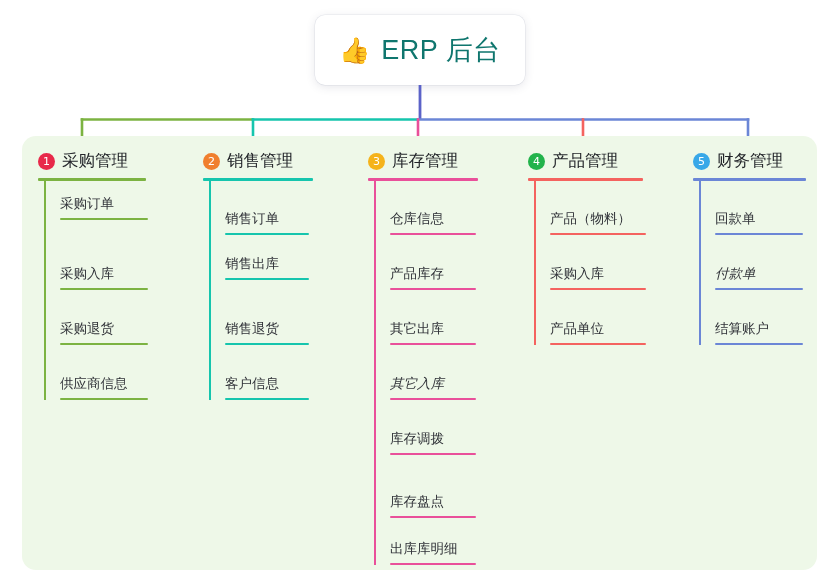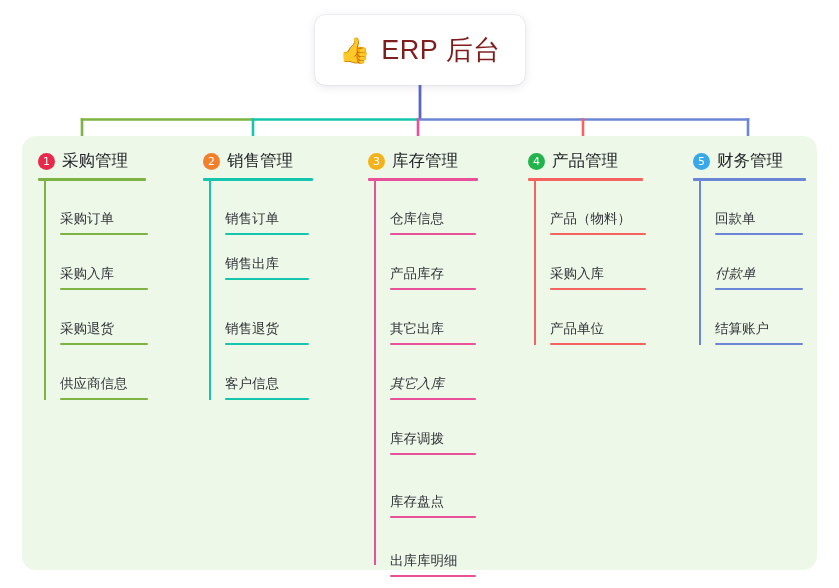--- a/index.html
+++ b/index.html
@@ -17,21 +17,21 @@
   .root-card{
     position:absolute;left:315px;top:15px;width:210px;height:70px;
     background:#ffffff;border-radius:10px;
     box-shadow:0 2px 10px rgba(60,64,90,.13), 0 0 0 .5px rgba(190,195,210,.35);
     display:flex;align-items:center;justify-content:center;
     box-sizing:border-box;
   }
   .root-inner{display:flex;align-items:center;gap:11px;}
   .thumb-icon{font-size:25px;line-height:1;display:block;}
   .root-title{
-    font-size:27px;color:#7f1d1d;letter-spacing:.5px;white-space:nowrap;
+    font-size:27px;color:#0f766e;letter-spacing:.5px;white-space:nowrap;
   }
 
   
   #connectors{position:absolute;left:0;top:0;width:839px;height:588px;pointer-events:none;}
 
   
   .panel{
     position:absolute;left:22px;top:136px;width:795px;height:434px;
     background:#eef8e8;border-radius:14px;
   }
@@ -85,21 +85,21 @@
 
   <div class="panel">
     <div id="columns-host">
         <div class="col" style="left: 16px; top: 12px;">
           <div class="col-head">
             <span class="badge" style="background: rgb(232, 41, 74);">1</span>
             <span class="col-title">采购管理</span>
           </div>
           <div class="head-rule" style="width: 108px; background: rgb(124, 179, 66);"></div>
           <div class="spine" style="left: 6px; height: 219px; background: rgb(124, 179, 66);"></div>
-          <div class="item" style="left: 22px; top: 47px; width: 88px;">
+          <div class="item" style="left: 22px; top: 32px; width: 88px;">
             <span class="item-label">采购订单</span>
             <div class="item-rule" style="width: 88px; background: rgb(124, 179, 66);"></div>
           </div>
           <div class="item" style="left: 22px; top: 102px; width: 88px;">
             <span class="item-label">采购入库</span>
             <div class="item-rule" style="width: 88px; background: rgb(124, 179, 66);"></div>
           </div>
           <div class="item" style="left: 22px; top: 157px; width: 88px;">
             <span class="item-label">采购退货</span>
             <div class="item-rule" style="width: 88px; background: rgb(124, 179, 66);"></div>
@@ -157,21 +157,21 @@
             <div class="item-rule" style="width: 86px; background: rgb(233, 80, 154);"></div>
           </div>
           <div class="item" style="left: 22px; top: 267px; width: 86px;">
             <span class="item-label">库存调拨</span>
             <div class="item-rule" style="width: 86px; background: rgb(233, 80, 154);"></div>
           </div>
           <div class="item" style="left: 22px; top: 330px; width: 86px; text-align: right;">
             <span class="item-label">库存盘点</span>
             <div class="item-rule" style="width: 86px; background: rgb(233, 80, 154);"></div>
           </div>
-          <div class="item" style="left: 22px; top: 389px; width: 86px;">
+          <div class="item" style="left: 22px; top: 377px; width: 86px;">
             <span class="item-label">出库库明细</span>
             <div class="item-rule" style="width: 86px; background: rgb(233, 80, 154);"></div>
           </div>
         </div>
         <div class="col" style="left: 506px; top: 12px;">
           <div class="col-head">
             <span class="badge" style="background: rgb(34, 179, 75);">4</span>
             <span class="col-title">产品管理</span>
           </div>
           <div class="head-rule" style="width: 115px; background: rgb(244, 99, 95);"></div>

